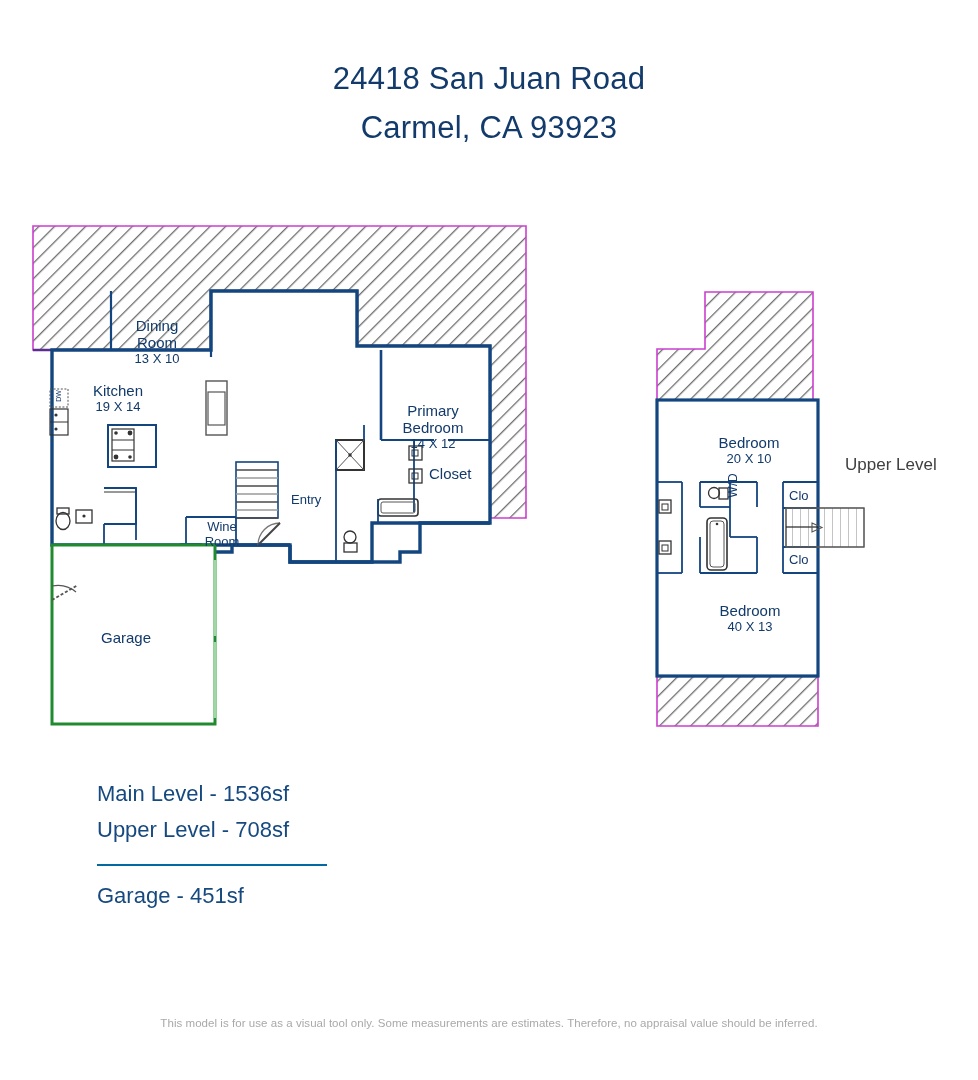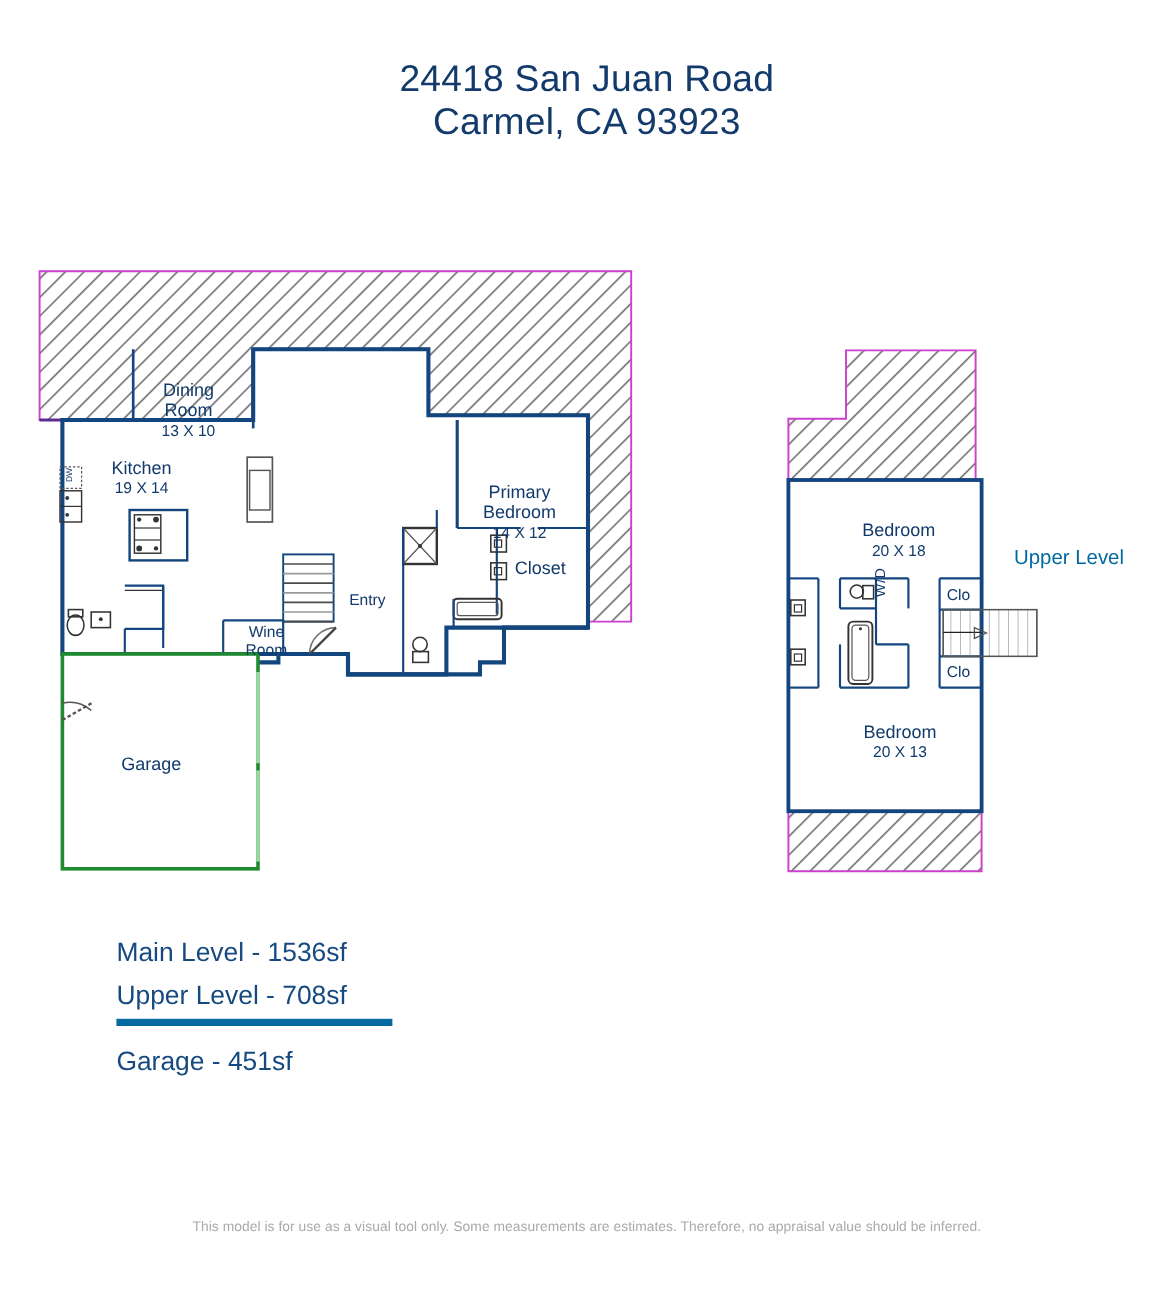--- a/index.html
+++ b/index.html
@@ -28,20 +28,21 @@
     left: 0;
     width: 978px;
     text-align: center;
     color: #123a6b;
   }
   .header .line {
     font-size: 31px;
     line-height: 36px;
     letter-spacing: 0.2px;
     color: #123a6b;
+    margin-top: 13px;
   }
 
   
   #plan {
     position: absolute;
     top: 0;
     left: 0;
     width: 978px;
     height: 1080px;
   }
@@ -51,40 +52,40 @@
     position: absolute;
     color: #123a6b;
     text-align: center;
     white-space: nowrap;
     line-height: 1.12;
   }
   .rm-name { font-size: 15px; }
   .rm-dim  { font-size: 13px; }
   .rm-sub  { font-size: 12px; }
   .tiny    { font-size: 11px; }
-  .lvl-label { font-size: 17px; color:#0369a1; }
+  .lvl-label { font-size: 17px; color:#404040; }
 
   
   .summary {
     position: absolute;
     left: 97px;
     top: 776px;
     color: #12508c;
   }
   .summary .row {
     font-size: 22px;
     line-height: 36px;
     white-space: nowrap;
     color: #15497f;
   }
   .summary .row.ruled {
-    border-bottom: 6px solid #0369a1;
+    border-bottom: 2px solid #0369a1;
     display: inline-block;
     padding-right: 38px;
-    padding-bottom: 1px;
+    padding-bottom: 16px;
   }
   .summary .gap { height: 6px; }
 
   
   .disclaimer {
     position: absolute;
     left: 0;
     top: 1017px;
     width: 978px;
     text-align: center;
@@ -314,26 +315,26 @@
     <div>Wine</div>
     <div>Room</div>
   </div>
 
   <div class="plan-label rm-name" style="left:101px; top:630px;">Garage</div>
 
   <div class="plan-label tiny" style="left:51px; top:392px; width:16px; font-size:7px; transform:rotate(-90deg); transform-origin:center;">DW</div>
 
   <div class="plan-label rm-name" style="left:709px; top:435px; width:80px;">
     <div>Bedroom</div>
-    <div class="rm-dim">20 X 18</div>
+    <div class="rm-dim">20 X 10</div>
   </div>
 
   <div class="plan-label rm-name" style="left:710px; top:603px; width:80px;">
     <div>Bedroom</div>
-    <div class="rm-dim">20 X 13</div>
+    <div class="rm-dim">40 X 13</div>
   </div>
 
   <div class="plan-label rm-dim" style="left:789px; top:489px;">Clo</div>
 
   <div class="plan-label rm-dim" style="left:789px; top:553px;">Clo</div>
 
   <div class="plan-label tiny" style="left:727px; top:484px; width:14px; font-size:12px; transform:rotate(-90deg); transform-origin:center; letter-spacing:0.5px;">W/D</div>
 
   <div class="plan-label lvl-label" style="left:845px; top:455px;">Upper Level</div>
 

